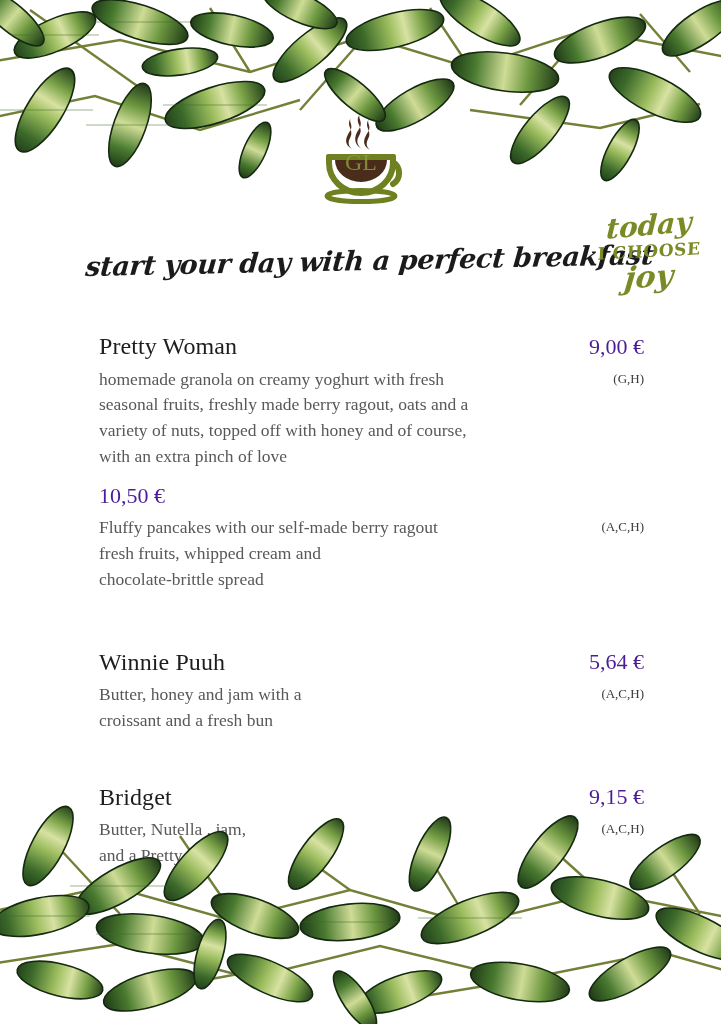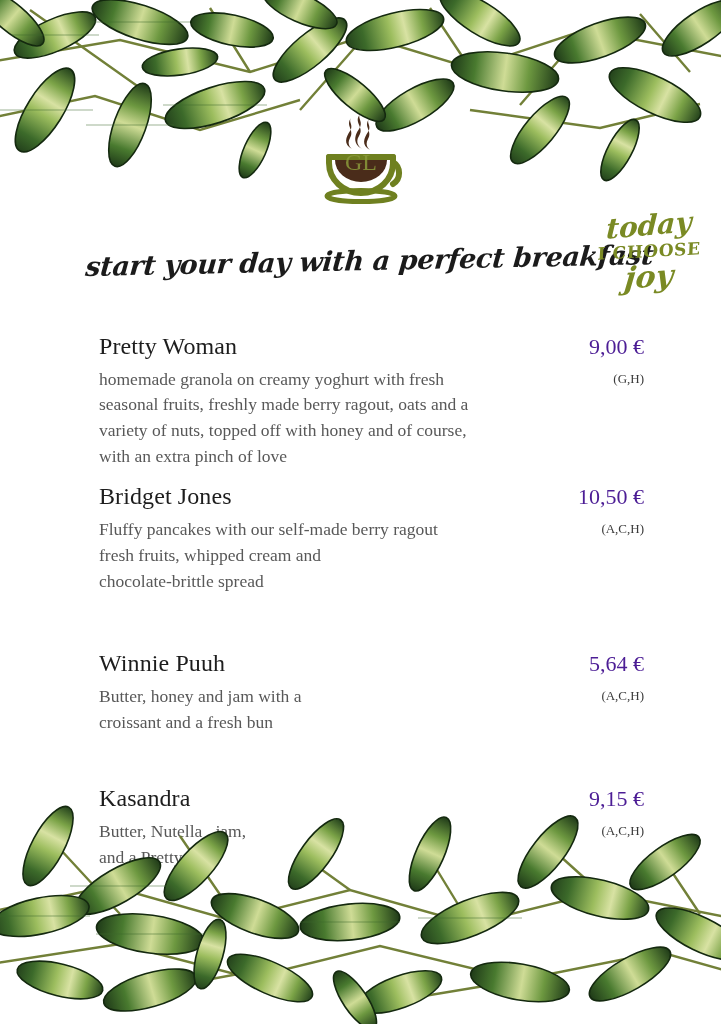--- a/index.html
+++ b/index.html
@@ -304,21 +304,20 @@
 variety of nuts, topped off with honey and of course,
 with an extra pinch of love</span>
         <span class="item-allergens">(G,H)</span>
       </div>
     </div>
 
     <div class="gap-sm"></div>
 
     <div class="menu-item">
       <div class="item-head">
-        <span class="item-title">Bridget Jones</span>
         <span class="item-price">10,50 €</span>
       </div>
       <div class="item-body">
         <span class="item-desc">Fluffy pancakes with our self-made berry ragout
 fresh fruits, whipped cream and
 chocolate-brittle spread</span>
         <span class="item-allergens">(A,C,H)</span>
       </div>
     </div>
 
@@ -333,21 +332,21 @@
         <span class="item-desc">Butter, honey and jam with a
 croissant and a fresh bun</span>
         <span class="item-allergens">(A,C,H)</span>
       </div>
     </div>
 
     <div class="gap-md"></div>
 
     <div class="menu-item">
       <div class="item-head">
-        <span class="item-title">Kasandra</span>
+        <span class="item-title">Bridget</span>
         <span class="item-price">9,15 €</span>
       </div>
       <div class="item-body">
         <span class="item-desc">Butter, Nutella , jam,
 and a Pretty</span>
         <span class="item-allergens">(A,C,H)</span>
       </div>
     </div>
 
   </div>

